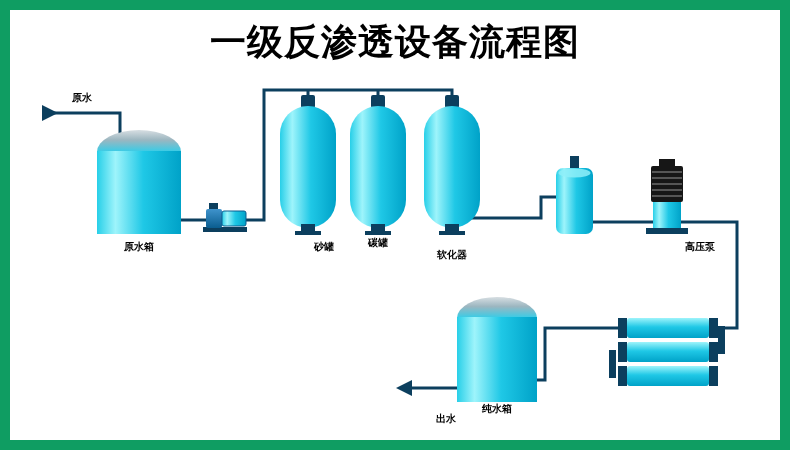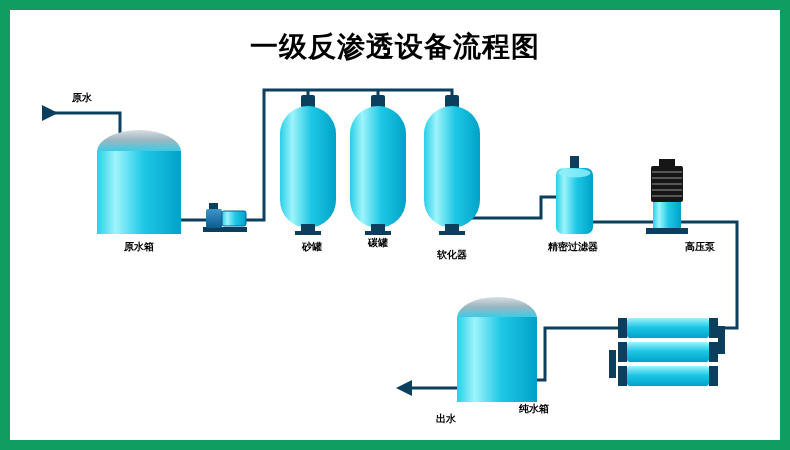--- a/index.html
+++ b/index.html
@@ -11,23 +11,23 @@
     font-family:"Liberation Sans", sans-serif;
   }
   .paper{
     position:absolute;
     left:10px;top:10px;
     width:770px;height:430px;
     background:#ffffff;
   }
   .title{
     position:absolute;
-    left:395px;top:28px;
+    left:395px;top:18px;
     transform:translateX(-50%);
-    font-size:28px;
+    font-size:36px;
     font-weight:bold;
     letter-spacing:1px;
     color:#000000;
     white-space:nowrap;
     text-align:center;
   }
   .lbl{
     position:absolute;
     transform:translateX(-50%);
     font-size:10px;
@@ -158,20 +158,19 @@
     <g>
       <path d="M457,318 A40,21 0 0 1 537,318 Z" fill="url(#gDome)"></path>
       <rect x="457" y="317" width="80" height="85" fill="url(#gCyanH)"></rect>
     </g>
   </svg>
 
   <div class="title">一级反渗透设备流程图</div>
 
   <div class="lbl" style="left:82px;top:91px;">原水</div>
   <div class="lbl" style="left:139px;top:240px;">原水箱</div>
-  <div class="lbl" style="left:312px;top:240px;">砂罐</div>
+  <div class="lbl" style="left:324px;top:240px;">砂罐</div>
   <div class="lbl" style="left:378px;top:236px;">碳罐</div>
   <div class="lbl" style="left:452px;top:248px;">软化器</div>
-  <div class="lbl" style="left:573px;top:240px;">精密过滤器</div>
   <div class="lbl" style="left:700px;top:240px;">高压泵</div>
   <div class="lbl" style="left:430px;top:412px;margin-left:16px;">出水</div>
-  <div class="lbl" style="left:497px;top:402px;margin-left:37px;">纯水箱</div>
+  <div class="lbl" style="left:497px;top:402px;">纯水箱</div>
 </div>
 
 </body></html>

